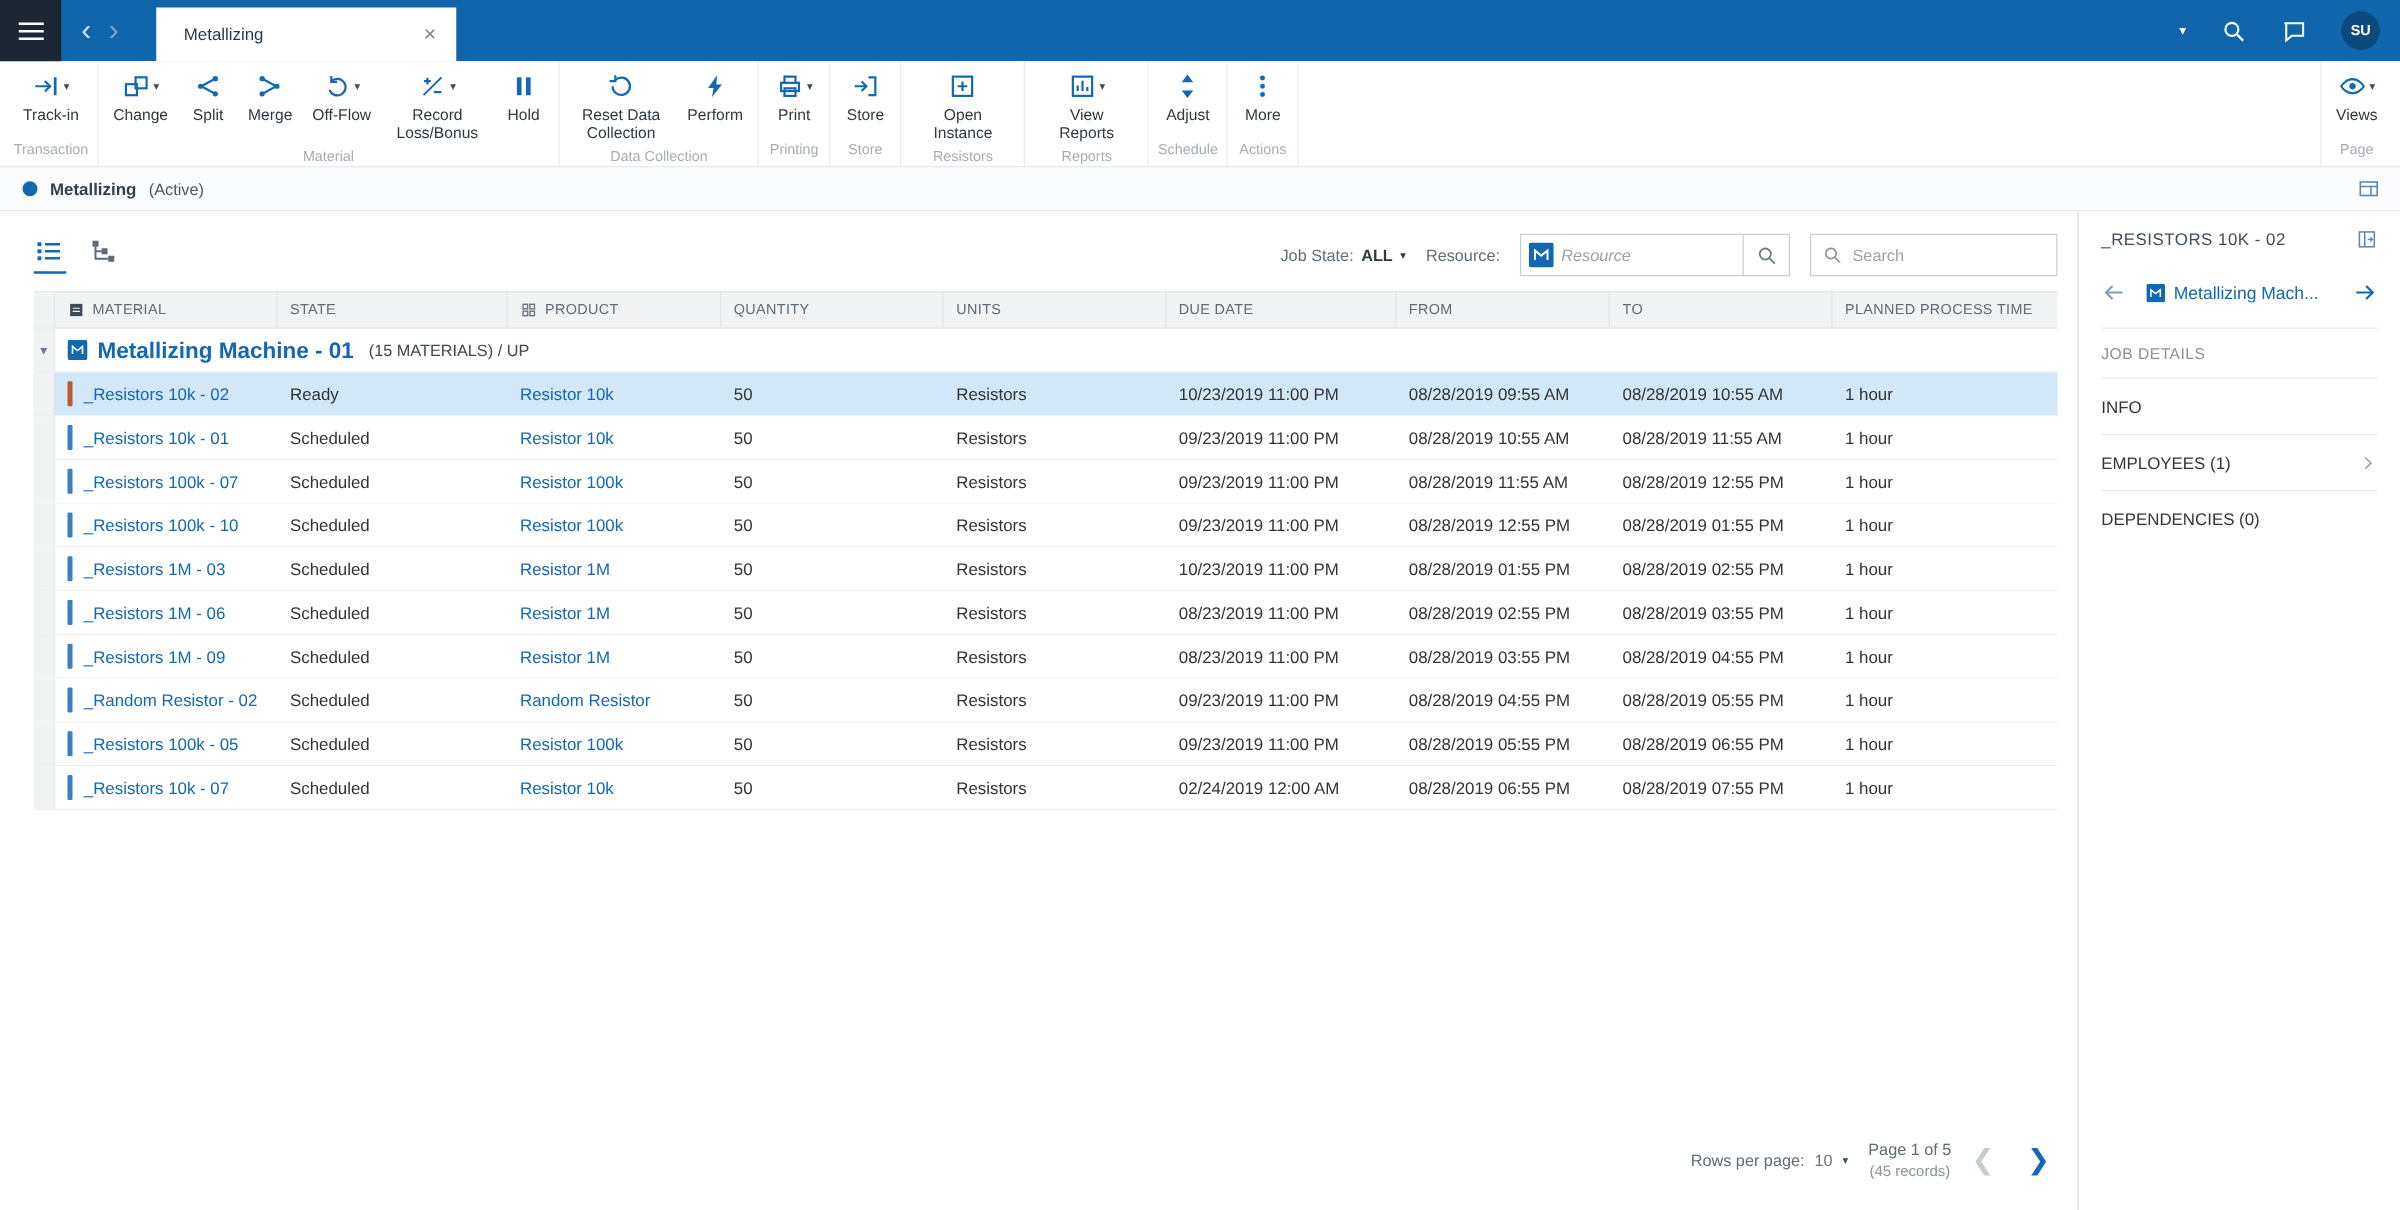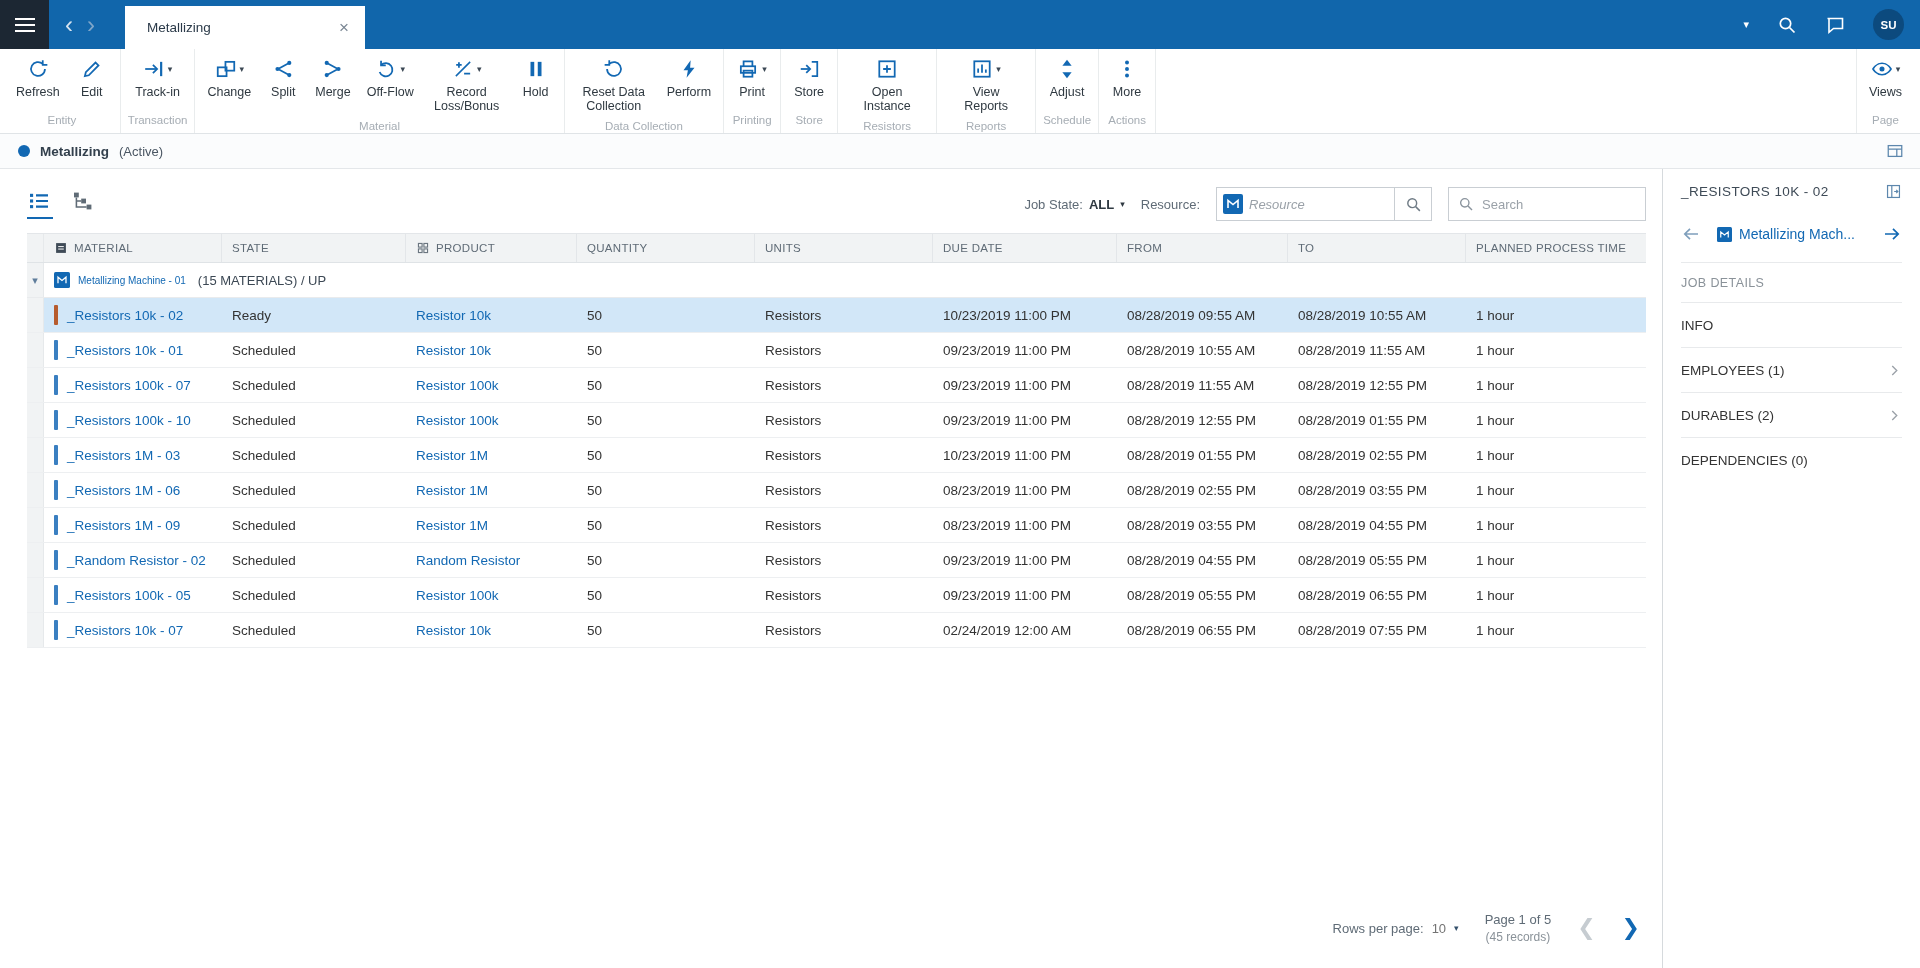--- a/index.html
+++ b/index.html
@@ -82,29 +82,29 @@
   .th{font-size:11.5px;color:#5f6b76;letter-spacing:.3px;border-right:1px solid #e3e6e9;gap:6px;cursor:pointer}
   .th:last-child{border-right:none}
   .hdr-ic{width:14px;height:14px;color:#6b7680;flex:none}
   .hdr-ic svg{width:100%;height:100%}
   .gutter{background:#f1f3f4;padding:0;display:flex;align-items:center;justify-content:center;border-right:1px solid #e6e9eb}
   .thead .gutter{background:#f1f3f4}
   .tgroup{height:35px;border-bottom:1px solid #e9ebed;background:#fff}
   .tgroup-cell{grid-column:2 / -1;gap:8px}
   .gchev{color:#5f7d9b;font-size:11px;cursor:pointer}
   .mach-ic{width:16px;height:16px;color:var(--accent,#1268b3);flex:none}
-  .gname{color:var(--accent,#1268b3);font-weight:normal;font-size:10px}
+  .gname{color:var(--accent,#1268b3);font-weight:bold;font-size:18px}
   .gmeta{color:#3c4854;font-size:13px;margin-left:4px}
   .tdata{height:35px;border-bottom:1px solid #edeff1;cursor:pointer;background:#fff}
   .tdata.selected{background:var(--selected-row-bg,#d2e7f8)}
   .rowbar{width:4px;height:20px;margin-right:9px;flex:none;border-radius:1px}
   .link{color:var(--accent,#1268b3);cursor:pointer}
 
   
-  .pagination{margin-top:auto;padding:0 6px 22px 0;display:flex;align-items:center;justify-content:flex-end;gap:26px;font-size:13px;color:#5f6b76}
+  .pagination{margin-top:auto;padding:0 6px 22px 0;display:flex;align-items:center;justify-content:flex-end;gap:16px;font-size:13px;color:#5f6b76}
   .rpp{display:flex;align-items:center;gap:8px;cursor:pointer}
   .rpp .val{color:#737373}
   .rpp .small-caret{color:#33506b}
   .pageinfo{text-align:center;line-height:1.35;color:#5f6b76}
   .pageinfo .records{font-size:12px;color:#8a9299}
   .pg-arrows{display:flex;align-items:center;gap:26px}
   .pg-prev{color:#c6ccd1;font-size:22px;user-select:none}
   .pg-next{color:var(--accent,#1268b3);font-size:22px;cursor:pointer;user-select:none}
 
   
@@ -160,46 +160,20 @@
   </div>
 </header>
 
 <div class="toolbar" id="toolbar">
     <div class="tb-group">
       <div class="tb-btns">
         <button class="tb-btn">
           <span class="tb-icrow">
             <span class="tb-ic">
               <svg viewBox="0 0 20 20">
-                <path d="M16.3 10a6.3 6.3 0 1 1-2-4.6" fill="none" stroke="currentColor" stroke-width="1.6"></path>
-                <path d="M14.3 2v4.2h4.2" fill="none" stroke="currentColor" stroke-width="1.6"></path>
-              </svg>
-            </span>
-          </span>
-          <span class="tb-label">Refresh</span>
-        </button>
-        <button class="tb-btn">
-          <span class="tb-icrow">
-            <span class="tb-ic">
-              <svg viewBox="0 0 20 20">
-                <path d="M3.5 16.5l.9-3.6 8.8-8.8 2.7 2.7-8.8 8.9-3.6.8z" fill="none" stroke="currentColor" stroke-width="1.6"></path>
-              </svg>
-            </span>
-          </span>
-          <span class="tb-label">Edit</span>
-        </button>
-      </div>
-      <div class="tb-grplabel">Entity</div>
-    </div>
-    <div class="tb-group">
-      <div class="tb-btns">
-        <button class="tb-btn">
-          <span class="tb-icrow">
-            <span class="tb-ic">
-              <svg viewBox="0 0 20 20">
                 <path d="M2 10h10.5" fill="none" stroke="currentColor" stroke-width="1.6"></path>
                 <path d="M9 6.2l3.8 3.8L9 13.8" fill="none" stroke="currentColor" stroke-width="1.6"></path>
                 <path d="M16.5 3.5v13" fill="none" stroke="currentColor" stroke-width="2"></path>
               </svg>
             </span>
             <span class="tb-caret">▾</span>
           </span>
           <span class="tb-label">Track-in</span>
         </button>
       </div>
@@ -789,25 +763,17 @@
         </div>
         <div class="sb-item">
           <span>EMPLOYEES (1)</span>
           <span class="sb-chev">
             <svg viewBox="0 0 20 20">
               <path d="M7 4l6 6-6 6" fill="none" stroke="currentColor" stroke-width="1.8"></path>
             </svg>
           </span>
         </div>
         <div class="sb-item">
-          <span>DURABLES (2)</span>
-          <span class="sb-chev">
-            <svg viewBox="0 0 20 20">
-              <path d="M7 4l6 6-6 6" fill="none" stroke="currentColor" stroke-width="1.8"></path>
-            </svg>
-          </span>
-        </div>
-        <div class="sb-item">
           <span>DEPENDENCIES (0)</span>
         </div>
       </div>
   </aside>
 </div>
 
 </body></html>

